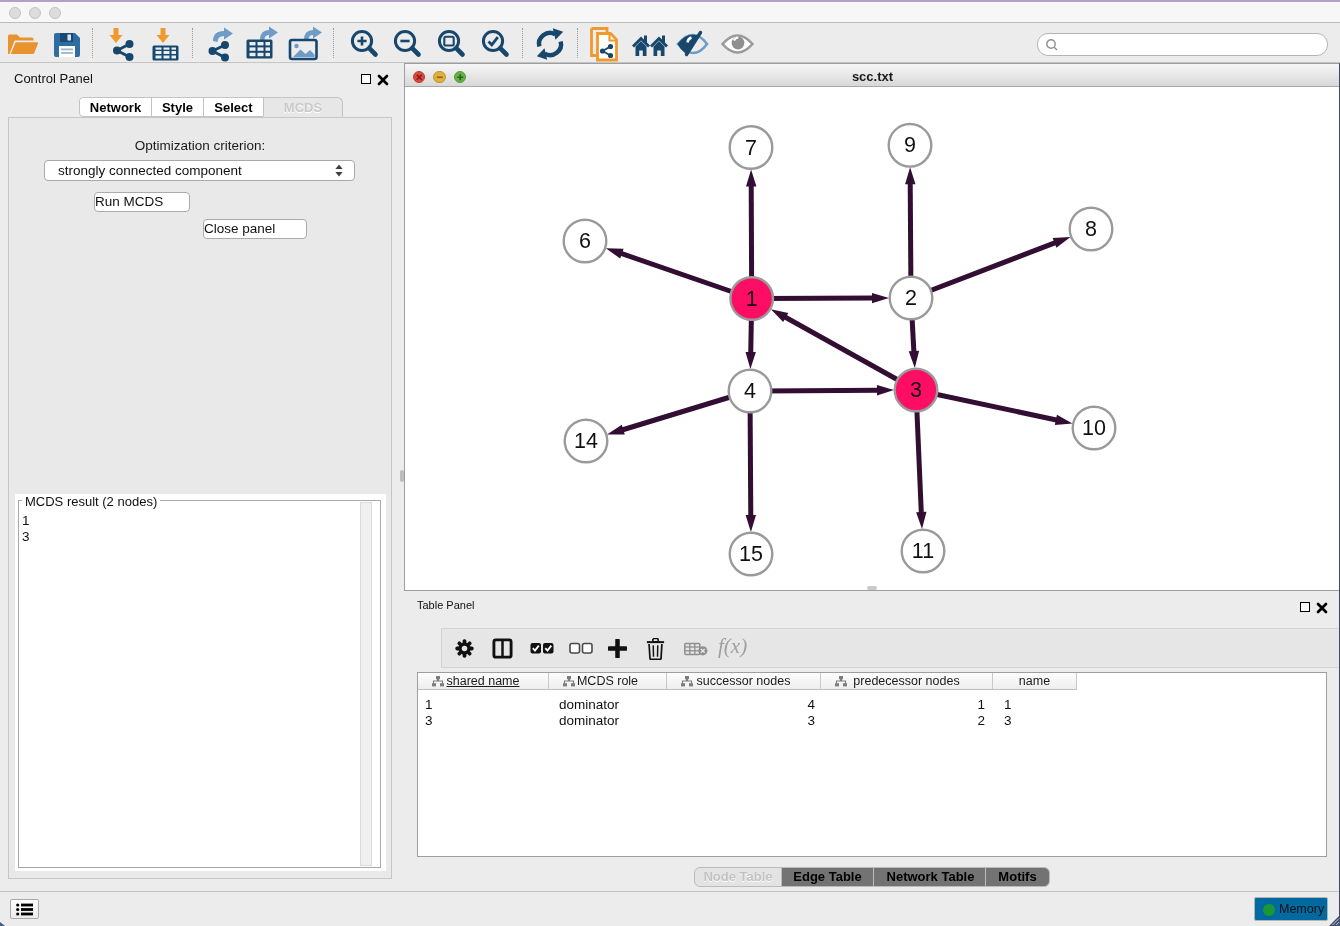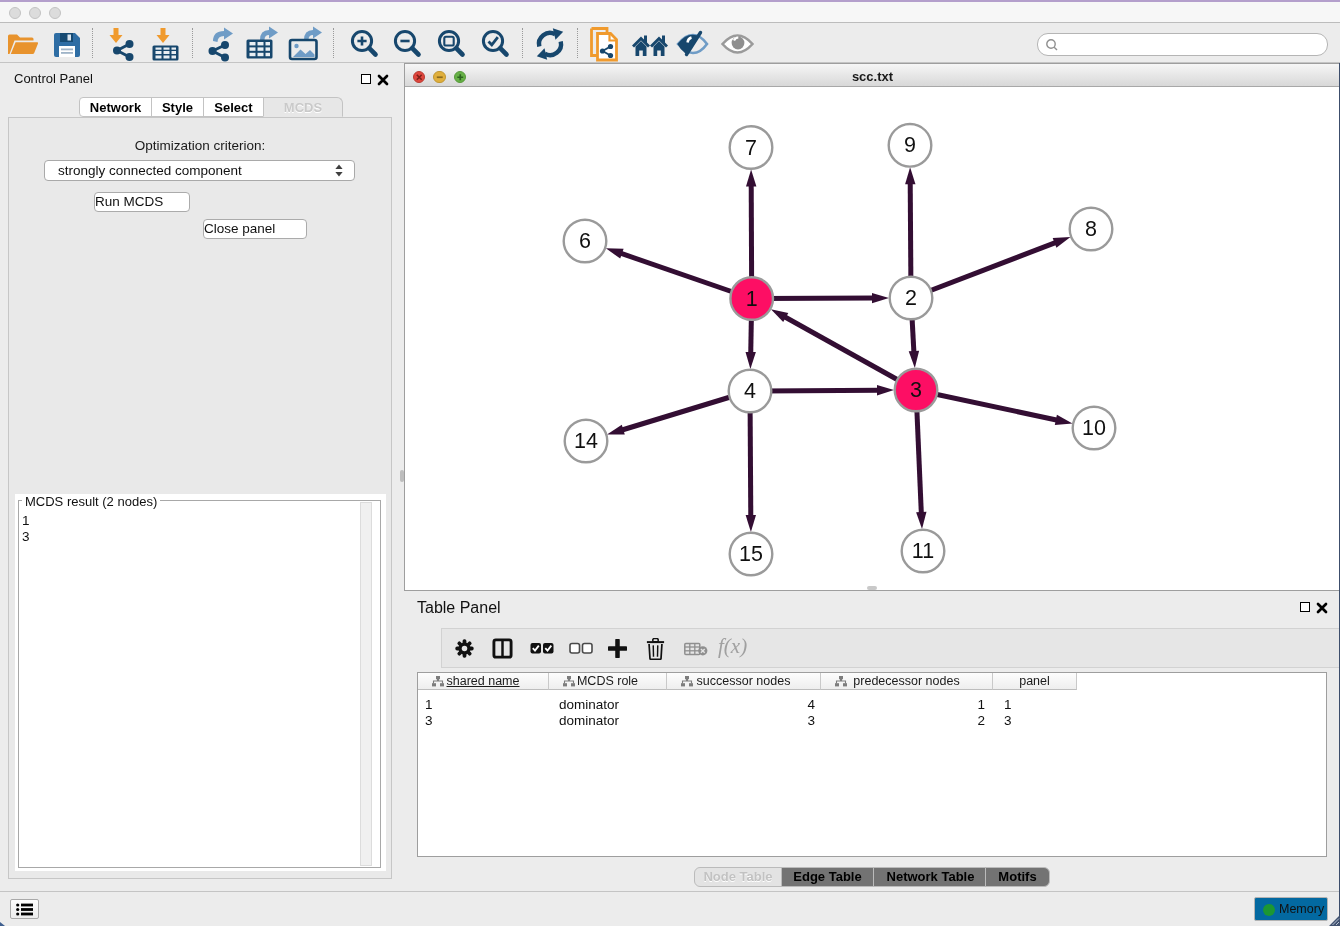--- a/index.html
+++ b/index.html
@@ -49,21 +49,21 @@
   
   #net-win{left:404px;top:63px;width:936px;height:528px;border:1px solid #9e9e9e;
            border-right:none;box-sizing:border-box;background:#fff;}
   #net-title{position:absolute;left:0;top:0;width:100%;height:22px;
              background:linear-gradient(#f6f6f6,#d8d8d8);border-bottom:1px solid #a8a8a8;height:23px;
              box-sizing:border-box;}
   #net-title .t{position:absolute;width:100%;text-align:center;top:5px;
                 font-size:13px;font-weight:700;color:#1a1a1a;}
   .mtl{position:absolute;top:6.5px;width:12.5px;height:12.5px;border-radius:50%;box-sizing:border-box;}
   
-  #tp-title{left:417px;top:599px;font-size:16px;color:#111;}
+  #tp-title{left:417px;top:599px;font-size:11px;color:#111;}
   #tp-float{left:1300px;top:602px;width:10px;height:10px;border:1.6px solid #000;box-sizing:border-box;background:#fff;}
   #tp-toolbar{left:413px;top:628px;width:919px;height:40px;background:#e6e6e6;
               border:1px solid #d2d2d2;box-sizing:border-box;margin-left:28px;}
   #tp-table{left:417px;top:672px;width:910px;height:185px;background:#fff;
             border:1px solid #9e9e9e;box-sizing:border-box;}
   .th{position:absolute;top:0;height:17px;background:linear-gradient(#fdfdfd,#eeeeee);
       border-right:1px solid #c9c9c9;border-bottom:1px solid #bdbdbd;box-sizing:border-box;
       font-size:12.5px;color:#1a1a1a;text-align:center;line-height:16px;}
   .td{position:absolute;font-size:13.5px;color:#111;}
   .treeic{position:absolute;top:3px;}
@@ -412,21 +412,21 @@
   </svg>
 
   <div style="position:absolute;left:276px;top:5px;font-family:'Liberation Serif',serif;font-style:italic;font-size:21px;color:#a0a0a0;">f(x)</div>
 </div>
 <div id="tp-table" class="abs"></div>
 <div id="tp-header" class="abs" style="left:418px;top:673px;width:908px;height:16px;">
   <div class="th" style="left:0;width:131px;text-decoration:underline;">shared name</div>
   <div class="th" style="left:131px;width:118px;">MCDS role</div>
   <div class="th" style="left:249px;width:154px;">successor nodes</div>
   <div class="th" style="left:403px;width:172px;">predecessor nodes</div>
-  <div class="th" style="left:575px;width:84px;">panel</div>
+  <div class="th" style="left:575px;width:84px;">name</div>
   <svg class="treeic" style="left:14px" width="12" height="11" viewBox="0 0 12 11">
       <g fill="#7d7d7d">
         <rect x="4" y="0" width="4" height="3.2"></rect>
         <rect x="0" y="7.2" width="4" height="3.2"></rect>
         <rect x="8" y="7.2" width="4" height="3.2"></rect>
         <path d="M5.5 3 L5.5 5 L1.5 5 L1.5 7.5 M6.5 3 L6.5 5 L10.5 5 L10.5 7.5 M5.5 5 L6.5 5" fill="none" stroke="#7d7d7d" stroke-width="1.1"></path>
       </g>
     </svg>
   <svg class="treeic" style="left:145px" width="12" height="11" viewBox="0 0 12 11">
       <g fill="#7d7d7d">

